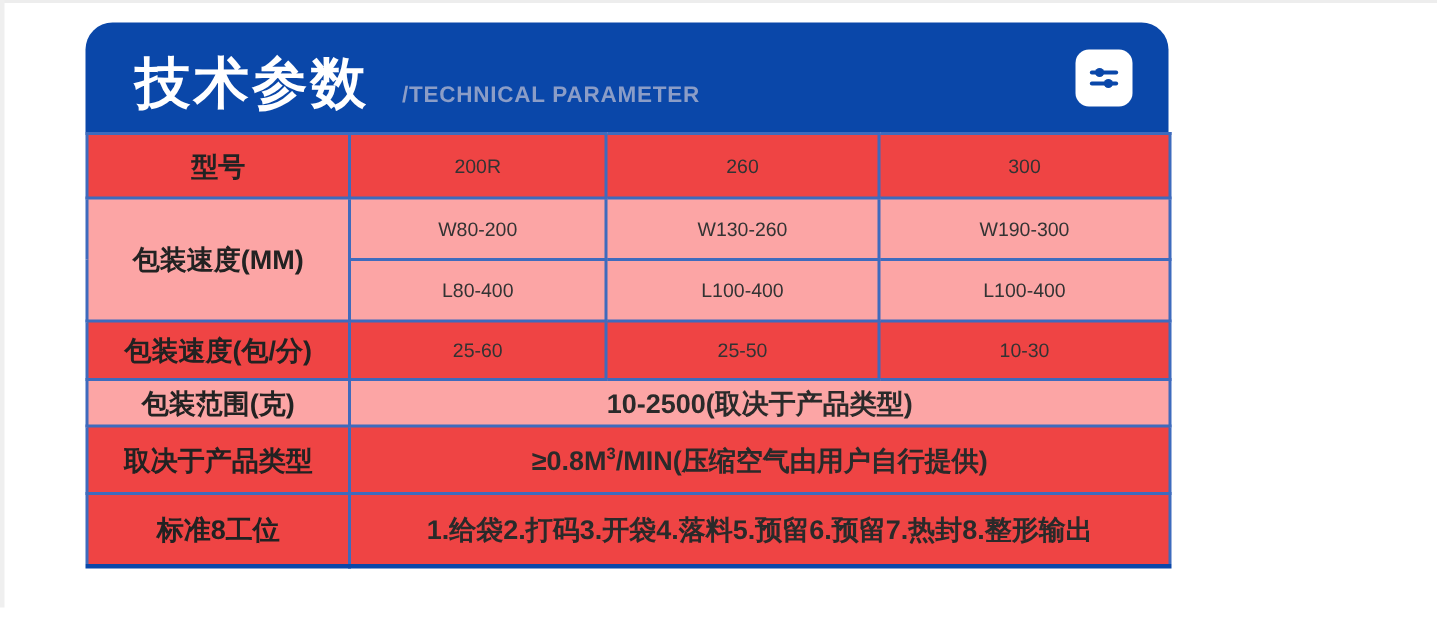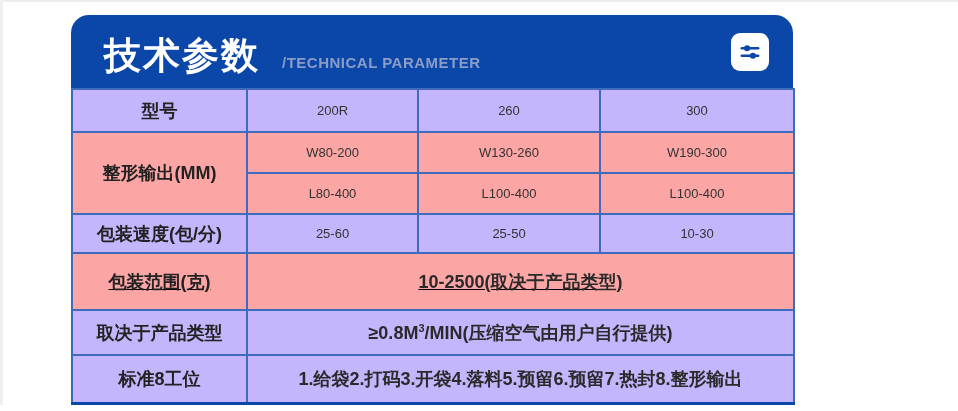--- a/index.html
+++ b/index.html
@@ -6,21 +6,21 @@
   html, body {
     width: 958px; height: 411px;
     background: #ffffff;
     overflow: hidden;
     font-family: "Liberation Sans", "DejaVu Sans", sans-serif;
   }
   .page { position: relative; width: 958px; height: 411px; background: #ffffff; }
   .edge-top  { position: absolute; top: 0; left: 0; width: 958px; height: 2px; background: #ededed; }
   .edge-left { position: absolute; top: 0; left: 0; width: 3px; height: 405px; background: #efefef; }
 
-  .card { position: absolute; left: 71px; top: 15px; width: 722px; }
+  .card { position: absolute; left: 57px; top: 15px; width: 722px; }
 
   
   .header {
     position: relative;
     height: 73px;
     background: #0a47a9;
     border-radius: 18px 18px 0 0;
     display: flex;
     align-items: baseline;
     padding: 0 0 0 33px;
@@ -60,21 +60,21 @@
     border-right: 2px solid #4a74c4;
     border-bottom: 3px solid #0a47a9;
   }
   table.spec td {
     border: 2px solid #3e6bbd;
     text-align: center;
     vertical-align: middle;
     padding: 0 4px;
   }
   tr.gray td { background: #fca5a5; }
-  tr.white td { background: #c4b5fd; }
+  tr.white td { background: #ef4444; }
 
   td.label {
     font-weight: bold;
     font-size: 18px;
     color: #222222;
   }
   td.val {
     font-size: 13px;
     color: #333333;
   }
@@ -87,21 +87,21 @@
     vertical-align: top;
     padding-top: 9px;
     background: #f4f5f7;
   }
   sup { font-size: 11px; }
 
   tr.r1 { height: 43px; }
   tr.r2 { height: 41px; }
   tr.r3 { height: 41px; }
   tr.r4 { height: 39px; }
-  tr.r5 { height: 57px; text-decoration: underline; }
+  tr.r5 { height: 31px; }
   tr.r6 { height: 45px; }
   tr.r7 { height: 48px; }
 </style>
 </head>
 <body>
 
 <div class="page">
   <div class="edge-top"></div>
   <div class="edge-left"></div>
 
@@ -132,21 +132,21 @@
 
       <tbody>
           <tr class="white r1">
         <td class="label">型号</td>
         <td class="val">200R</td>
         <td class="val">260</td>
         <td class="val">300</td>
       </tr>
 
       <tr class="gray r2">
-        <td class="label merged-label" rowspan="2">整形输出(MM)</td>
+        <td class="label merged-label" rowspan="2">包装速度(MM)</td>
         <td class="val">W80-200</td>
         <td class="val">W130-260</td>
         <td class="val">W190-300</td>
       </tr>
 
       <tr class="gray r3">
         <td class="val">L80-400</td>
         <td class="val">L100-400</td>
         <td class="val">L100-400</td>
       </tr>

